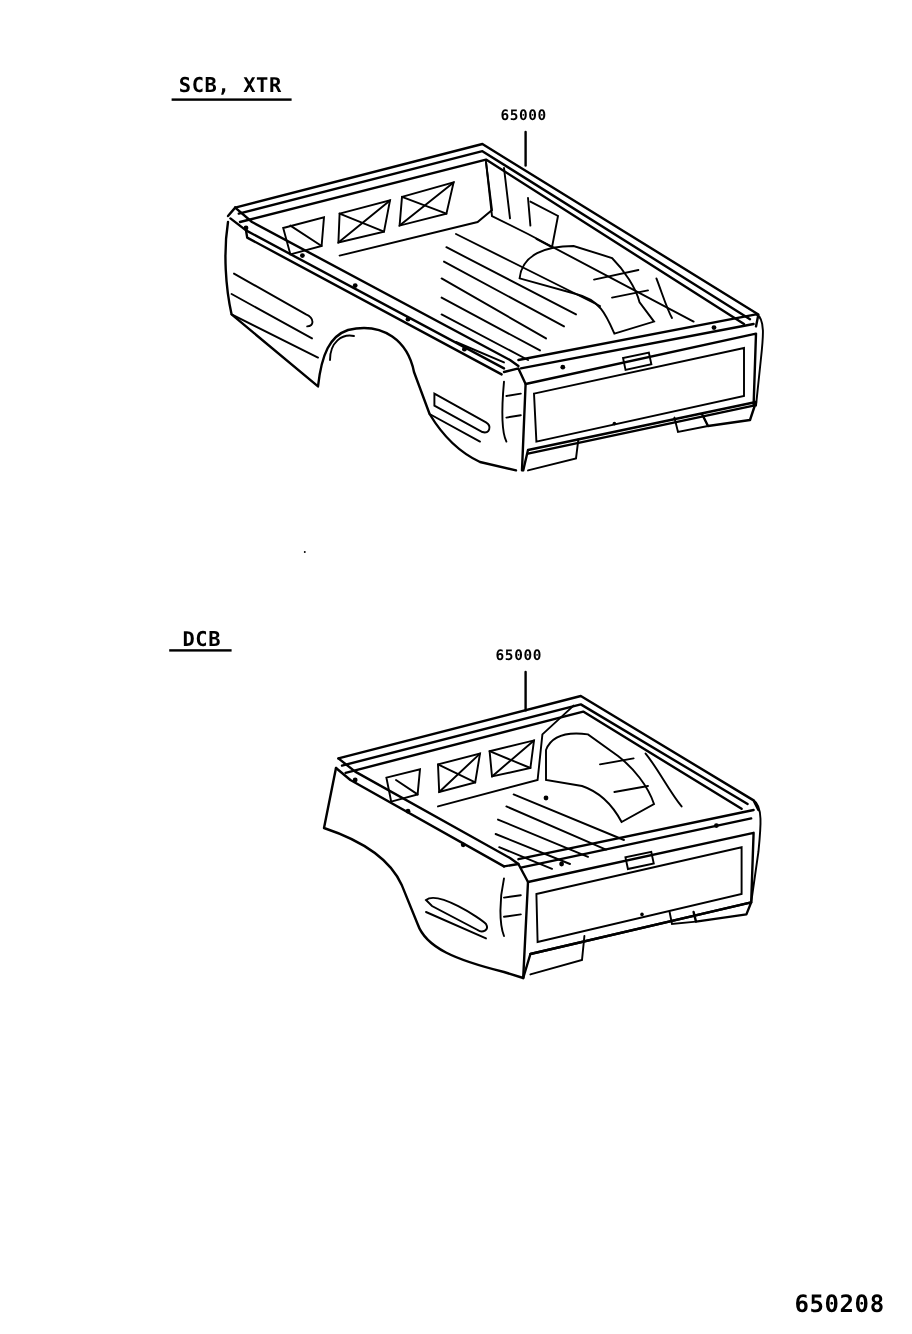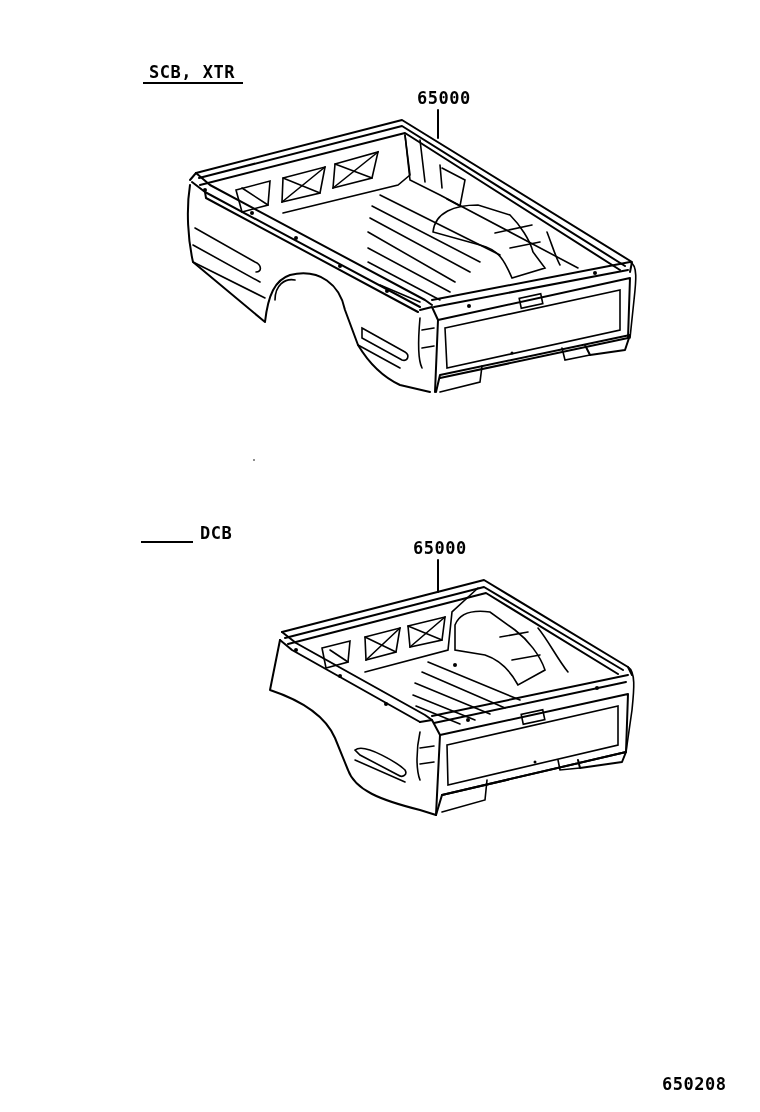--- a/index.html
+++ b/index.html
@@ -1,33 +1,33 @@
 <!DOCTYPE html>
 <html><head>
   <meta charset="utf-8">
   <style>
     html, body { margin: 0; padding: 0; background: #ffffff; }
     body { width: 760px; height: 1112px; position: relative; overflow: hidden;
            font-family: "DejaVu Sans Mono", "Liberation Mono", monospace; color: #000; }
     .label { position: absolute; font-size: 17px; font-weight: bold; letter-spacing: 0.5px; line-height: 1; }
     .underline { position: absolute; height: 2px; background: #000; }
-    .partno { position: absolute; font-size: 17px; font-weight: bold; line-height: 1; letter-spacing: 0.5px; }
-    .figno { position: absolute; font-size: 17px; font-weight: bold; line-height: 1; letter-spacing: 0.5px; }
+    .partno { position: absolute; font-size: 12px; font-weight: bold; line-height: 1; letter-spacing: 0.5px; }
+    .figno { position: absolute; font-size: 20px; font-weight: bold; line-height: 1; letter-spacing: 0.5px; }
     svg { position: absolute; left: 0; top: 0; }
     svg .ln { fill: none; stroke: #000; stroke-width: 2; stroke-linejoin: round; stroke-linecap: round; }
     svg .thin { fill: none; stroke: #000; stroke-width: 1.6; stroke-linecap: round; }
   </style>
 </head>
 <body>
 
 <div class="label" style="left:149px; top:64px;text-align:right;">SCB, XTR</div>
 <div class="underline" style="left:143px; top:82px; width:100px;"></div>
 <div class="partno" style="left:417px; top:90px;">65000</div>
 
-<div class="label" style="left:152px; top:525px;margin-left:48px;">DCB</div>
+<div class="label" style="left:152px; top:525px;">DCB</div>
 <div class="underline" style="left:141px; top:541px; width:52px;"></div>
 <div class="partno" style="left:413px; top:540px;">65000</div>
 
 <div class="figno" style="left:662px; top:1076px;">650208</div>
 
 <svg width="760" height="1112" viewBox="0 0 760 1112">
 
   <g>
 
     <line class="ln" x1="438" y1="110" x2="438" y2="138"></line>

